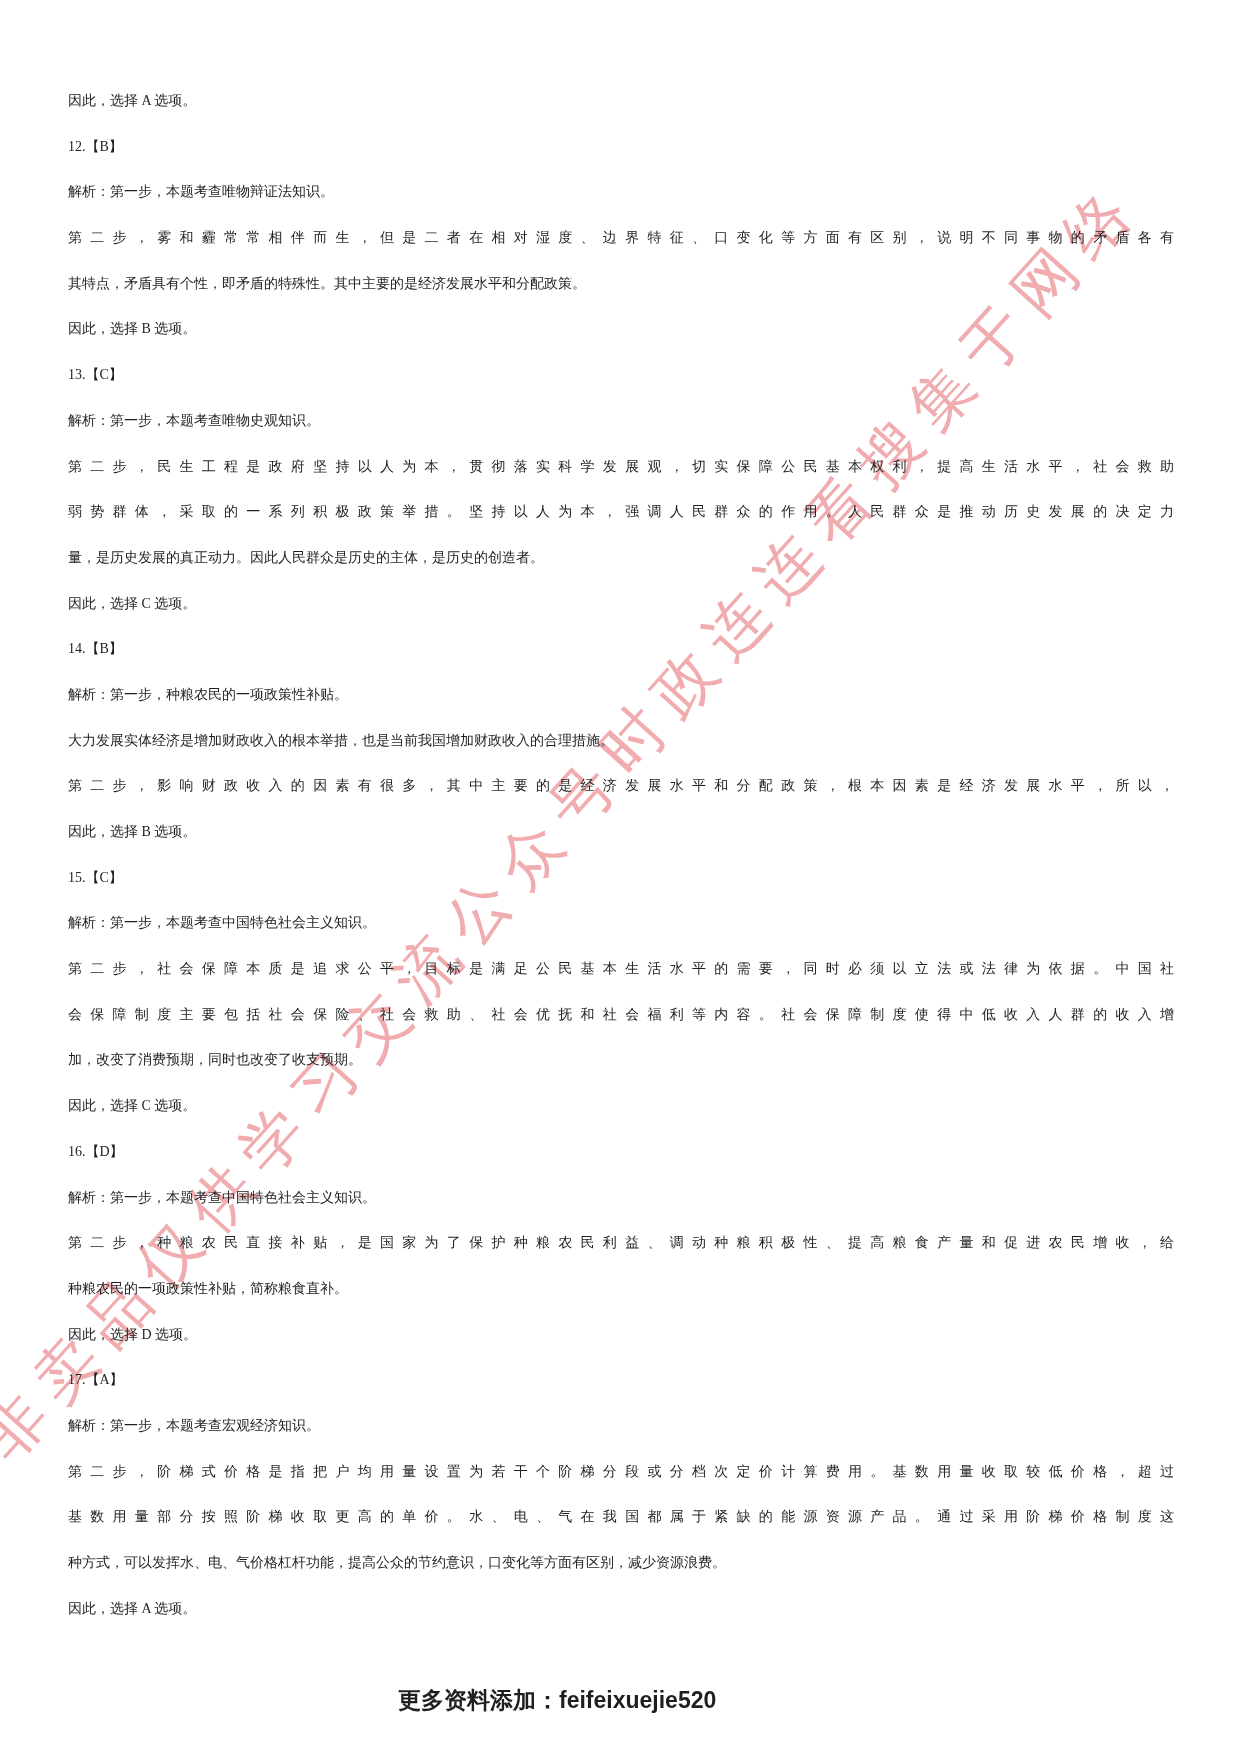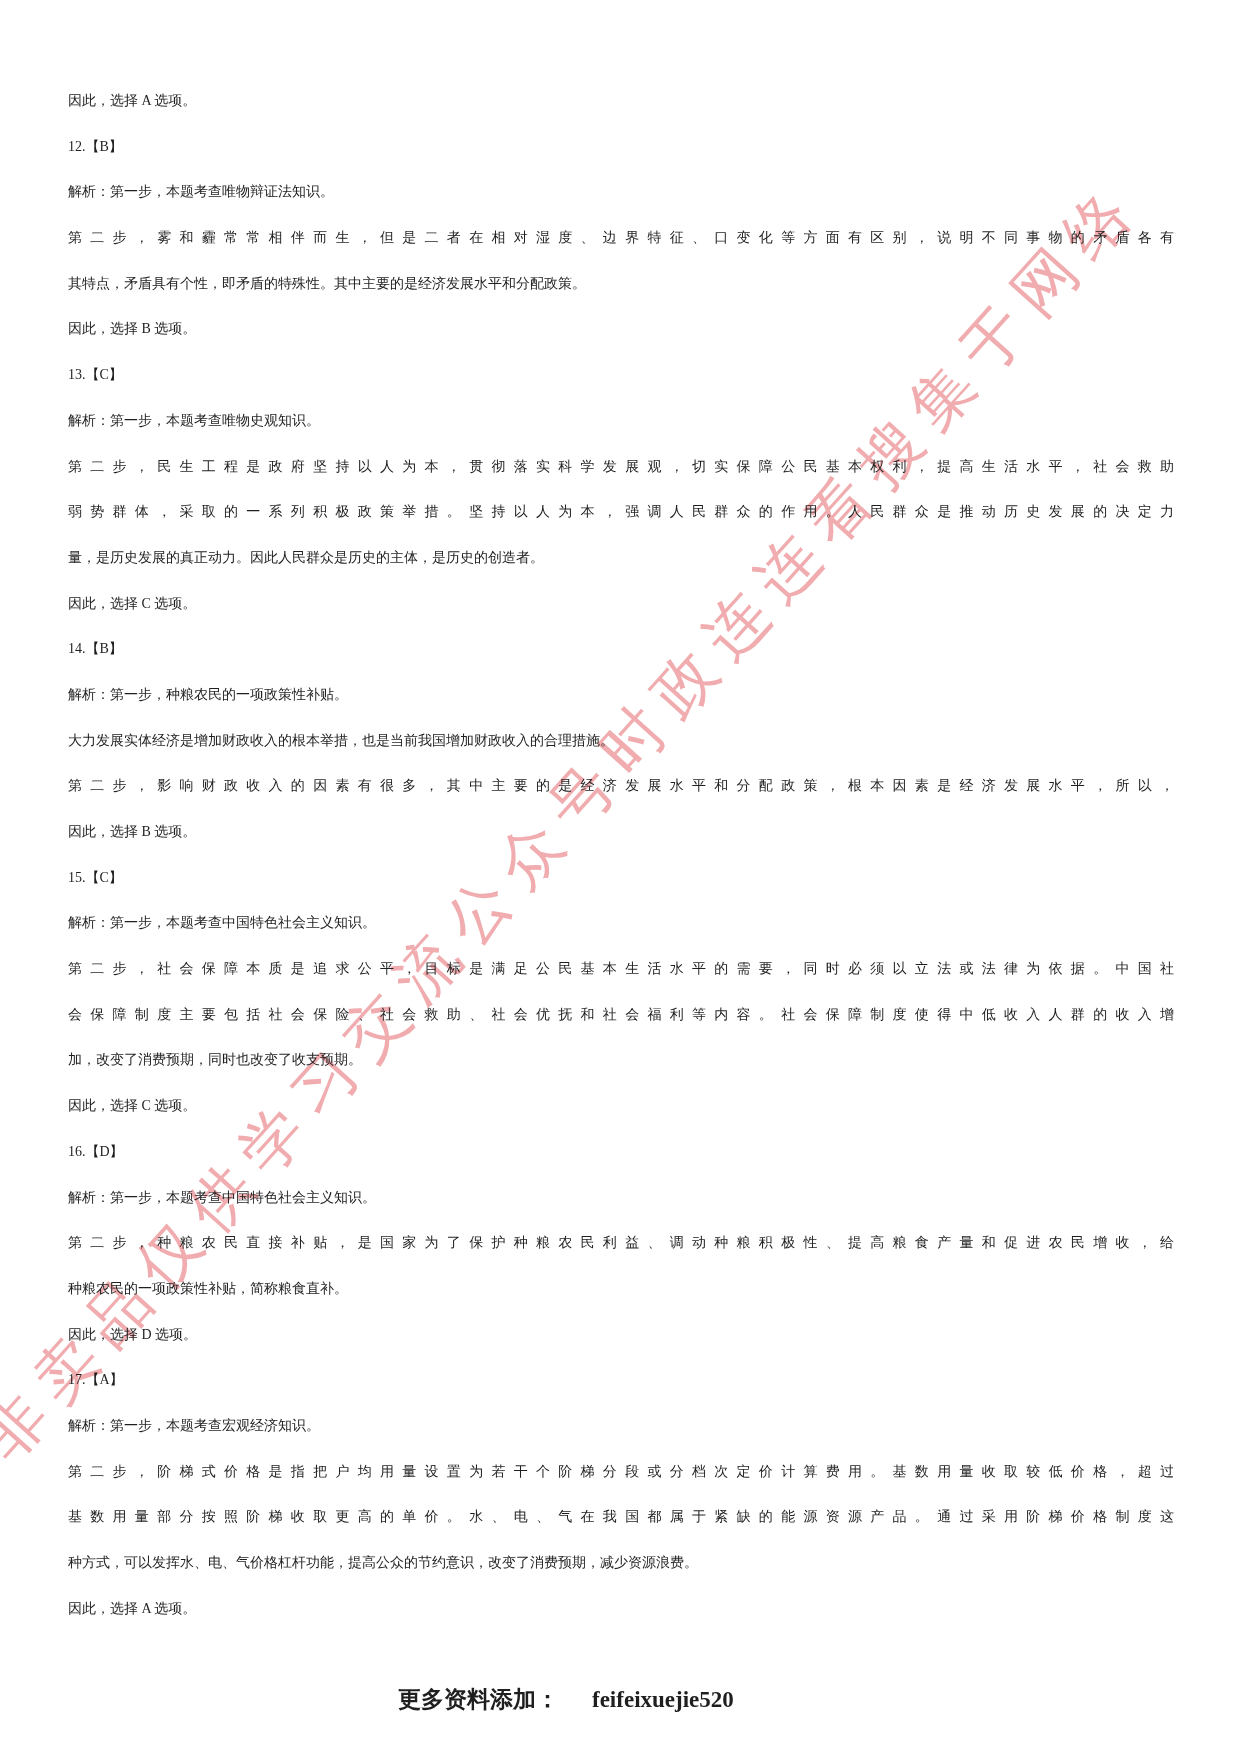--- a/index.html
+++ b/index.html
@@ -62,22 +62,21 @@
     font-size: 23px;
     line-height: 36px;
   }
   .footer .label {
     font-weight: 600;
     font-family: "Liberation Serif", "DejaVu Serif", serif;
     margin-left: 45px;
   }
   .footer .contact {
     font-weight: 700;
-    font-family: Liberation Serif, serif;
-    margin-left: 33px;
+    font-family: Liberation Sans, sans-serif;
   }
 </style>
 </head>
 <body>
 
 <div class="page">
 
   <div class="watermark" style="color: rgb(229, 105, 110);">非卖品仅供学习交流公众号时政连连看搜集于网络</div>
 
   <main class="content" id="lines-container">
@@ -106,21 +105,21 @@
       <div class="line">因此，选择 C 选项。</div>
       <div class="line">16.【D】</div>
       <div class="line">解析：第一步，本题考查中国特色社会主义知识。</div>
       <div class="line j">第二步，种粮农民直接补贴，是国家为了保护种粮农民利益、调动种粮积极性、提高粮食产量和促进农民增收，给</div>
       <div class="line">种粮农民的一项政策性补贴，简称粮食直补。</div>
       <div class="line">因此，选择 D 选项。</div>
       <div class="line">17.【A】</div>
       <div class="line">解析：第一步，本题考查宏观经济知识。</div>
       <div class="line j">第二步，阶梯式价格是指把户均用量设置为若干个阶梯分段或分档次定价计算费用。基数用量收取较低价格，超过</div>
       <div class="line j">基数用量部分按照阶梯收取更高的单价。水、电、气在我国都属于紧缺的能源资源产品。通过采用阶梯价格制度这</div>
-      <div class="line">种方式，可以发挥水、电、气价格杠杆功能，提高公众的节约意识，改变了消费预期，减少资源浪费。</div>
+      <div class="line">种方式，可以发挥水、电、气价格杠杆功能，提高公众的节约意识，口变化等方面有区别，减少资源浪费。</div>
       <div class="line">因此，选择 A 选项。</div>
     </main>
 
   <footer class="footer">
     <span class="label">更多资料添加：</span><span class="contact">feifeixuejie520</span>
   </footer>
 
 </div>
 
 </body></html>

